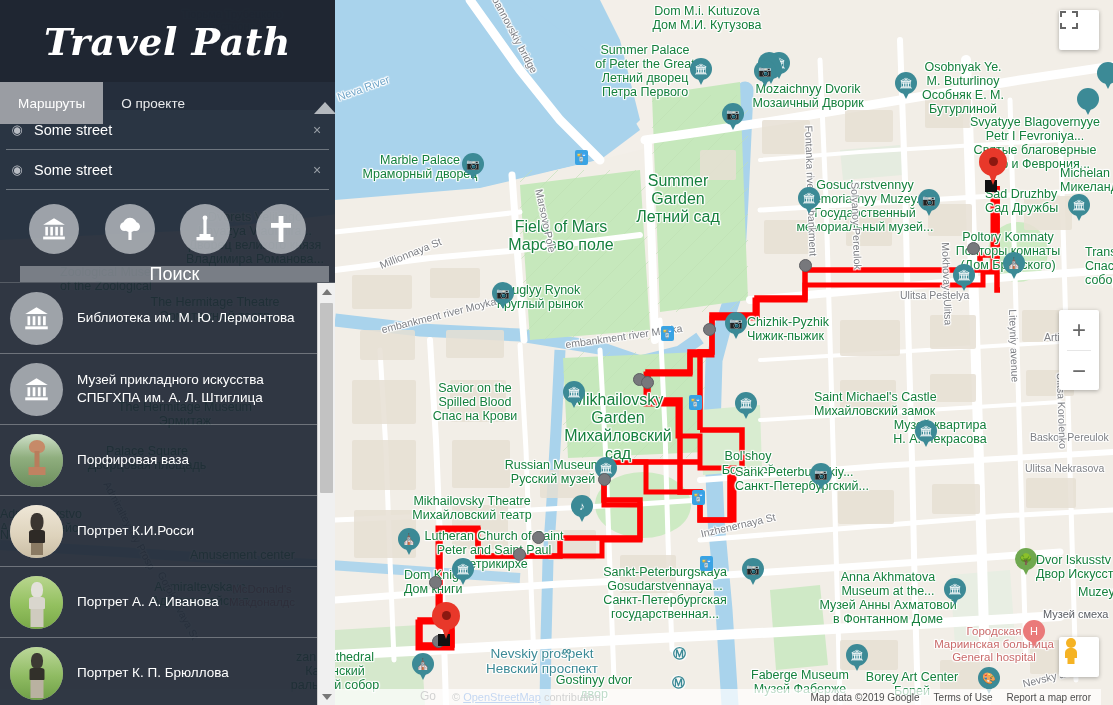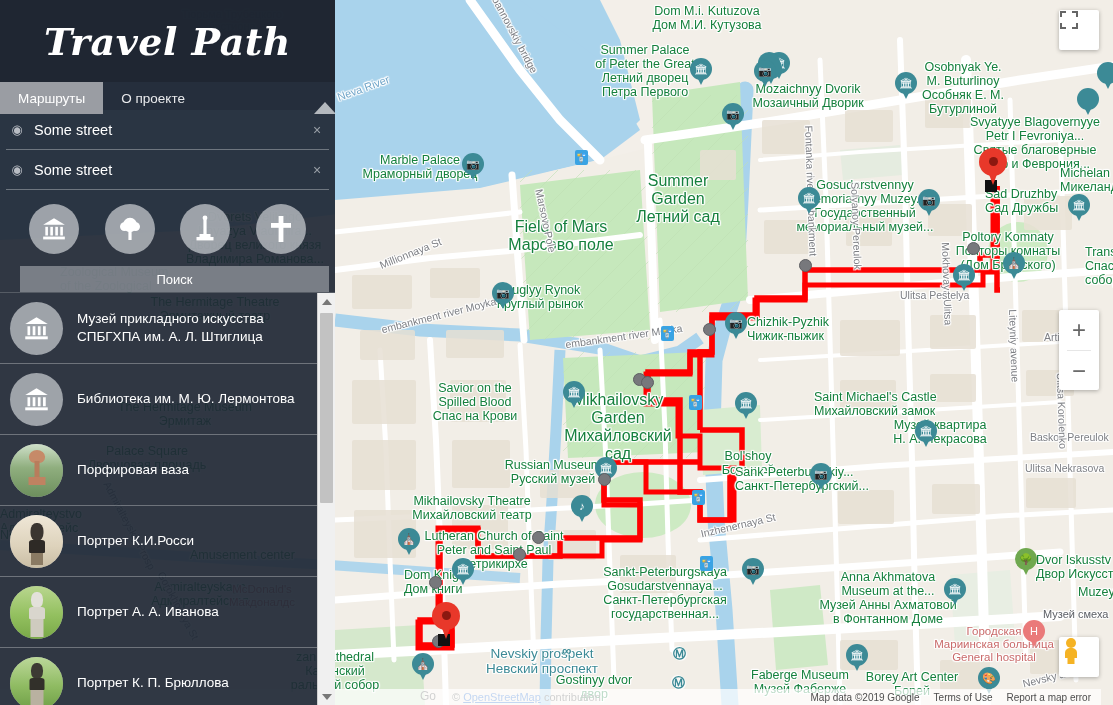--- a/index.html
+++ b/index.html
@@ -140,21 +140,21 @@
     height: 82px; display: flex; align-items: center; justify-content: center;
     background: rgba(30,38,50,.93);
   }
   #app-title {
     font-family: "DejaVu Serif", "Liberation Serif", serif;
     font-style: italic; font-weight: bold;
     font-size: 38px; color: #fff; letter-spacing: .5px;
   }
   #tabs { display: flex; height: 28px; background: rgba(37,46,60,.9); }
   .tab {
-    padding: 12px 18px; height: 32px; display: flex; align-items: center;
+    padding: 12px 18px; height: 42px; display: flex; align-items: center;
     font-size: 13.5px; color: #e9eaec; cursor: pointer;
   }
   .tab.active { background: #9a9da3; color: #fff; }
 
   #route-inputs { padding: 0; }
   .route-row {
     height: 40px; display: flex; align-items: center;
     border-bottom: 1px solid rgba(255,255,255,.32);
     margin: 0 6px; position: relative;
   }
@@ -175,24 +175,24 @@
   }
   .cat-btn {
     width: 50px; height: 50px; border-radius: 50%;
     background: rgba(190,193,198,.78);
     display: flex; align-items: center; justify-content: center;
     cursor: pointer;
   }
   .cat-btn svg { fill: #fff; }
 
   #search-btn {
-    height: 26px; margin: 0 6px 0 20px;
+    height: 16px; margin: 0 6px 0 20px;
     background: rgba(150,154,161,.72);
     display: flex; align-items: center; justify-content: center;
-    font-size: 13px; color: #fff; cursor: pointer;
+    font-size: 18px; color: #fff; cursor: pointer;
   }
 
   #results {
     flex: 1; position: relative; overflow: hidden;
     border-top: 1px solid rgba(255,255,255,.18);
   }
   #results-list { position: absolute; left: 0; top: 0; right: 18px; bottom: 0; }
   .result-item {
     height: 71px; display: flex; align-items: center;
     border-bottom: 1px solid rgba(255,255,255,.30);
@@ -775,34 +775,34 @@
           <div class="result-thumb">
             <svg width="27" height="27" viewBox="0 0 24 24">
               <path d="M12 2 L22 8 H2 Z"></path>
               <rect x="4" y="10" width="2.4" height="8"></rect>
               <rect x="8.6" y="10" width="2.4" height="8"></rect>
               <rect x="13.2" y="10" width="2.4" height="8"></rect>
               <rect x="17.8" y="10" width="2.4" height="8"></rect>
               <rect x="2" y="19" width="20" height="2.6"></rect>
             </svg>
           </div>
-          <div class="result-label">Музей прикладного искусства СПБГХПА им. А. Л. Штиглица</div>
+          <div class="result-label">Библиотека им. М. Ю. Лермонтова</div>
         </div>
         <div class="result-item">
           <div class="result-thumb">
             <svg width="27" height="27" viewBox="0 0 24 24">
               <path d="M12 2 L22 8 H2 Z"></path>
               <rect x="4" y="10" width="2.4" height="8"></rect>
               <rect x="8.6" y="10" width="2.4" height="8"></rect>
               <rect x="13.2" y="10" width="2.4" height="8"></rect>
               <rect x="17.8" y="10" width="2.4" height="8"></rect>
               <rect x="2" y="19" width="20" height="2.6"></rect>
             </svg>
           </div>
-          <div class="result-label">Библиотека им. М. Ю. Лермонтова</div>
+          <div class="result-label">Музей прикладного искусства СПБГХПА им. А. Л. Штиглица</div>
         </div>
         <div class="result-item">
           <div class="result-thumb">
             <div class="ph">
               <div class="sky" style="background:linear-gradient(#cfe0c9 0%,#8fae7e 45%,#6d8f5d 100%)"></div>
               <div class="obj" style="top:6px;width:16px;height:13px;background:#c68a68;border-radius:50% 50% 40% 40%"></div>
               <div class="obj" style="top:17px;width:5px;height:16px;background:#b87d5c"></div>
               <div class="obj" style="top:33px;width:17px;height:8px;background:#c08261"></div>
               <div class="obj" style="top:41px;width:26px;height:8px;background:#b2毛"></div>
             </div>

